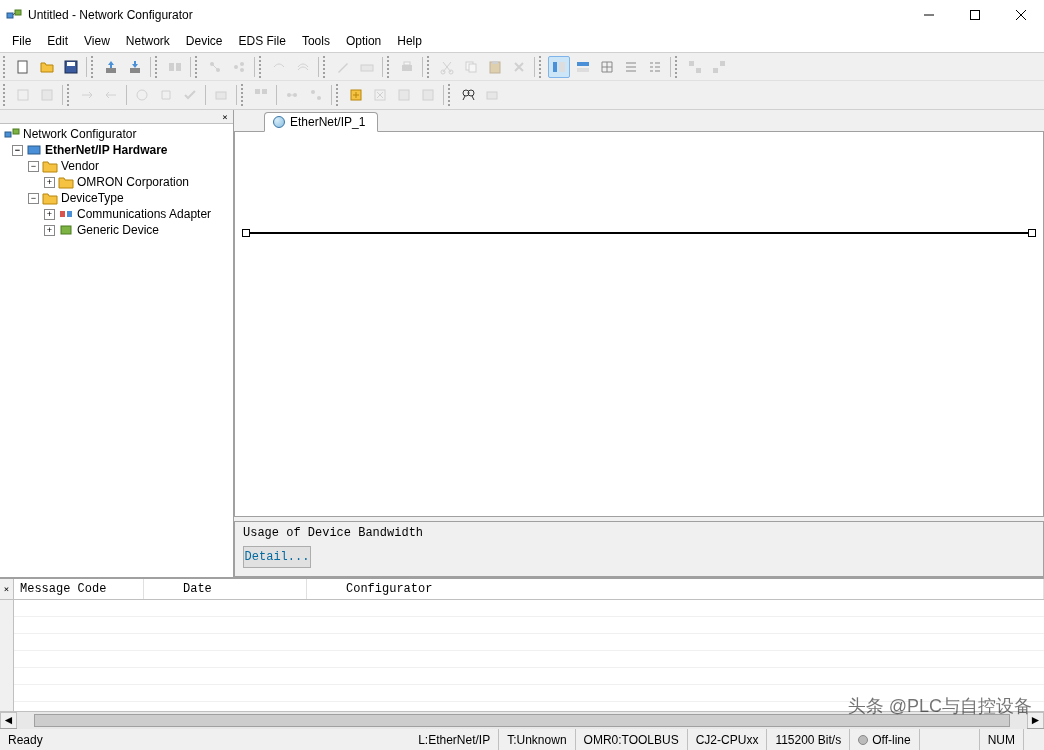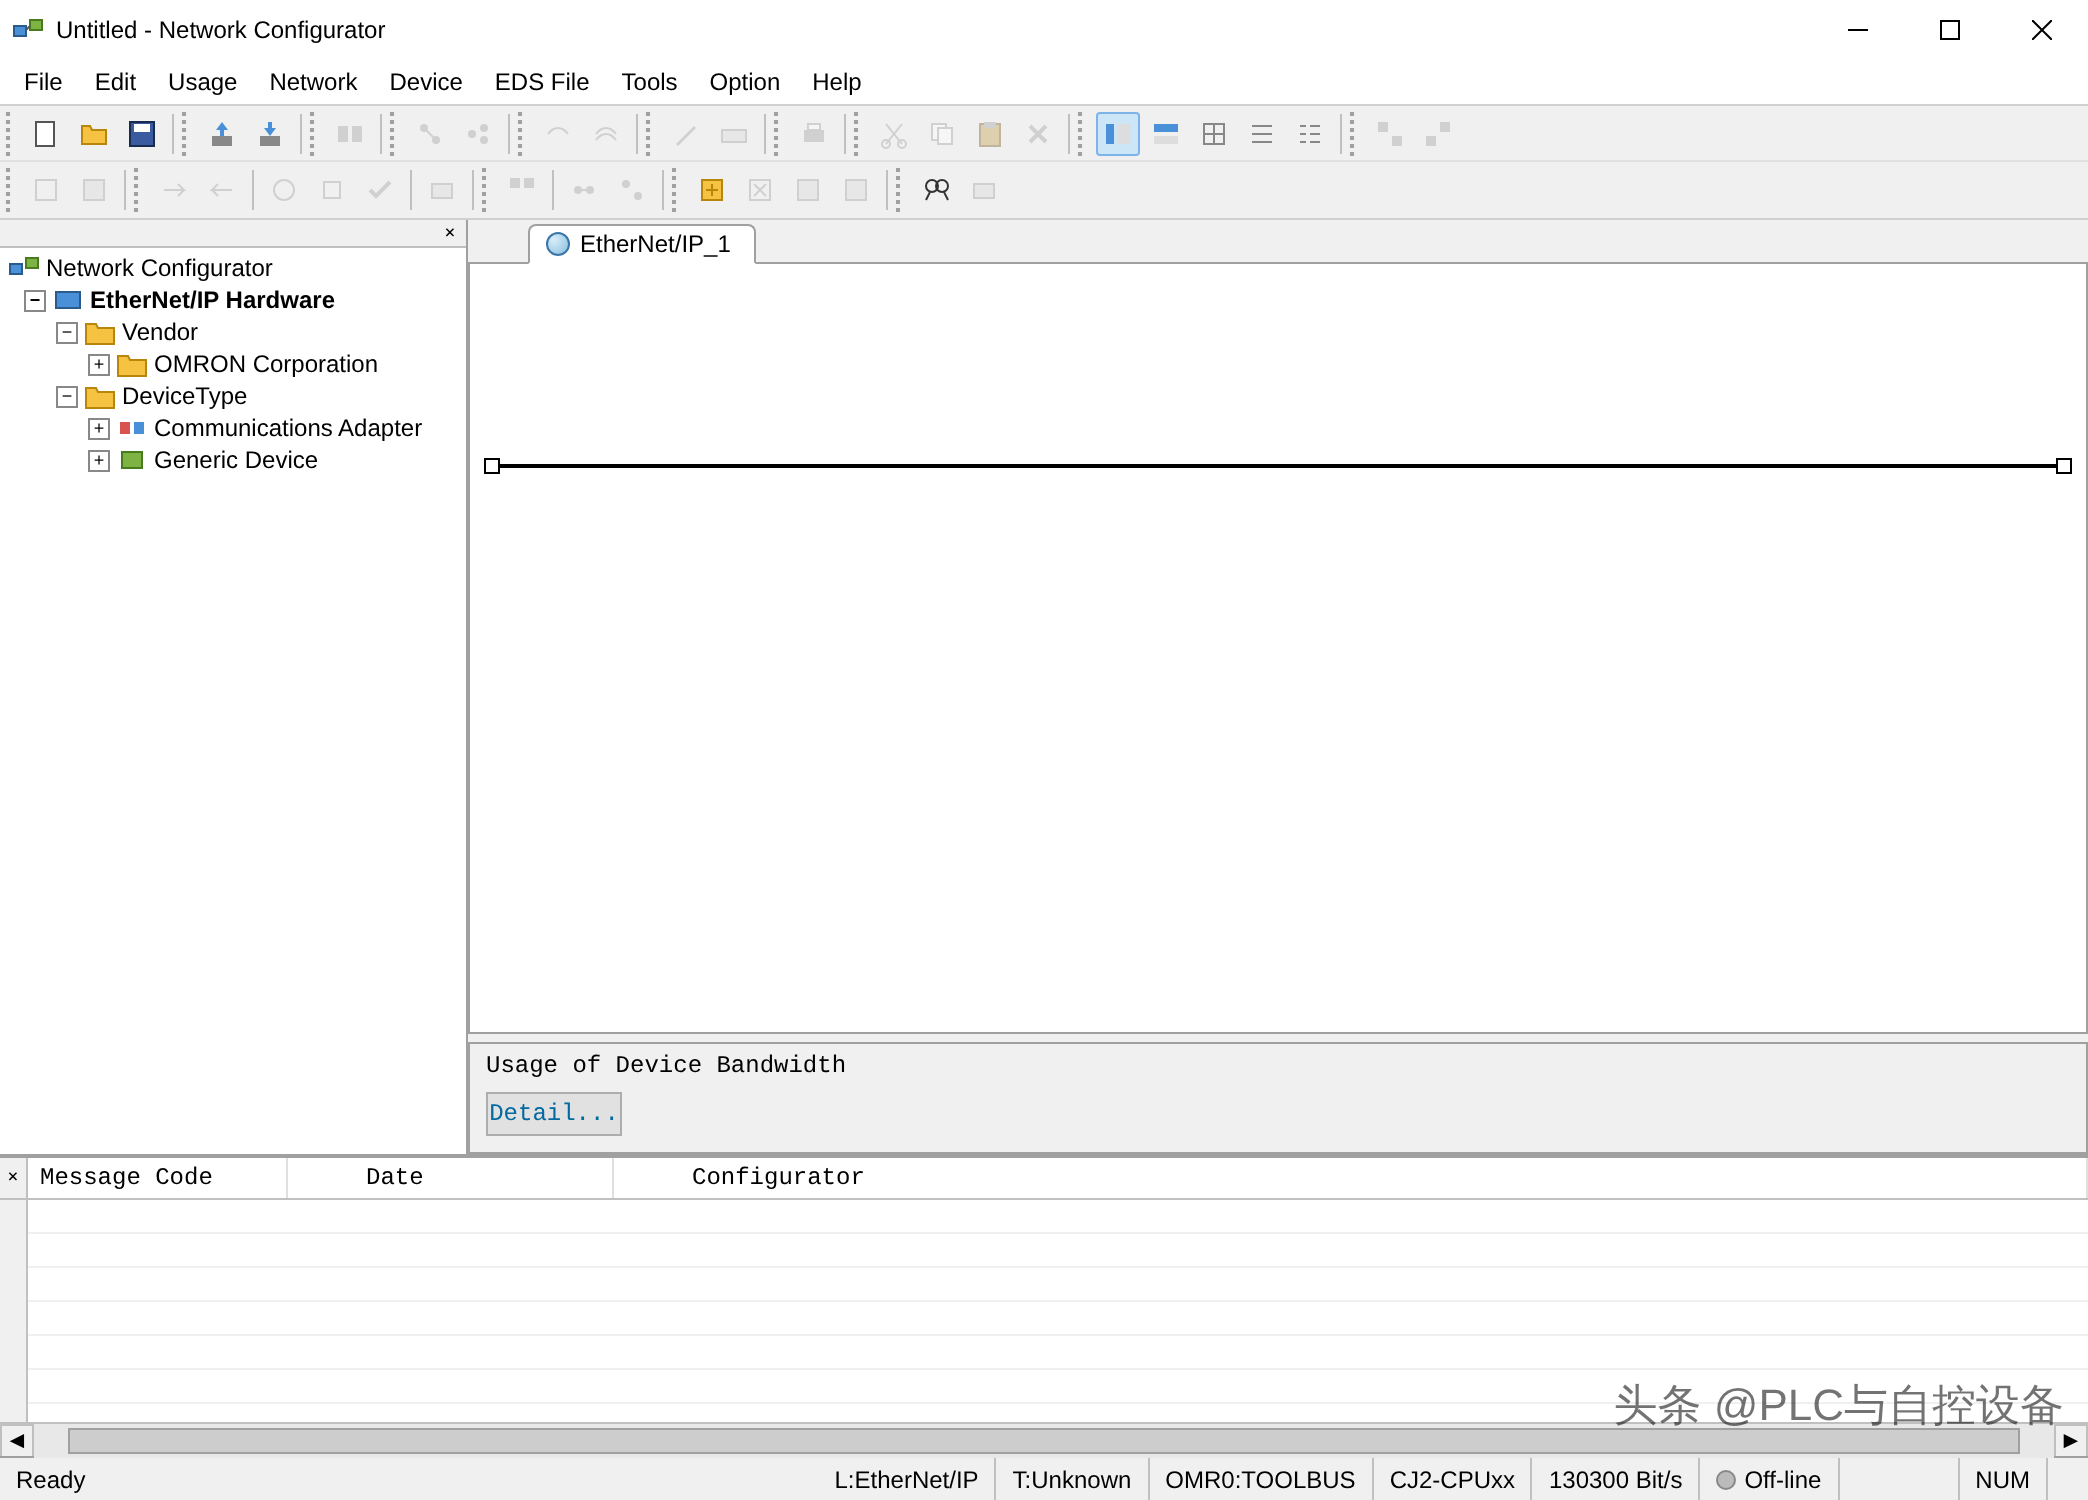--- a/index.html
+++ b/index.html
@@ -67,21 +67,21 @@
 .msg-scroll .track { flex: 1; background: #e8e8e8; height: 17px; position: relative; }
 .msg-scroll .thumb { position: absolute; left: 17px; right: 17px; top: 2px; bottom: 2px; background: #cdcdcd; border: 1px solid #a0a0a0; }
 
 
 .statusbar { height: 22px; border-top: 1px solid #a0a0a0; background: #f0f0f0; display: flex; align-items: center; font-size: 12px; }
 .status-cell { padding: 0 8px; border-right: 1px solid #c0c0c0; height: 100%; display: flex; align-items: center; gap: 4px; }
 .status-cell.first { flex: 1; border-right: none; }
 .led { width: 10px; height: 10px; border-radius: 50%; background: #bbb; border: 1px solid #888; }
 
 
-.watermark { position: absolute; right: 12px; bottom: 32px; font-size: 22px; color: rgba(0,0,0,0.55); font-weight: 500; pointer-events: none; }
+.watermark { position: absolute; right: 12px; bottom: 32px; font-size: 18px; color: rgba(0,0,0,0.55); font-weight: 500; pointer-events: none; }
 </style>
 </head>
 <body>
 
 <div class="titlebar">
   <span class="app-icon">
     <svg viewBox="0 0 16 16">
         <rect x="1" y="6" width="6" height="5" fill="#4a90d9" stroke="#2a5b8a"></rect>
         <rect x="9" y="3" width="6" height="5" fill="#7cb342" stroke="#4a7a1e"></rect>
         <line x1="7" y1="8" x2="9" y2="6" stroke="#555"></line>
@@ -104,21 +104,21 @@
           <line x1="0" y1="0" x2="10" y2="10" stroke="currentColor"></line>
           <line x1="10" y1="0" x2="0" y2="10" stroke="currentColor"></line>
         </svg>
       </div>
   </div>
 </div>
 
 <div class="menubar">
   <div class="menuitem">File</div>
   <div class="menuitem">Edit</div>
-  <div class="menuitem">Usage</div>
+  <div class="menuitem">View</div>
   <div class="menuitem">Network</div>
   <div class="menuitem">Device</div>
   <div class="menuitem">EDS File</div>
   <div class="menuitem">Tools</div>
   <div class="menuitem">Option</div>
   <div class="menuitem">Help</div>
 </div>
 
 <div class="toolbars">
   <div class="toolbar-row first">
@@ -508,21 +508,21 @@
     <div class="sq">►</div>
   </div>
 </div>
 
 <div class="statusbar">
   <div class="status-cell first">Ready</div>
   <div class="status-cell">L:EtherNet/IP</div>
   <div class="status-cell">T:Unknown</div>
   <div class="status-cell">OMR0:TOOLBUS</div>
   <div class="status-cell">CJ2-CPUxx</div>
-  <div class="status-cell">130300 Bit/s</div>
+  <div class="status-cell">115200 Bit/s</div>
   <div class="status-cell">
     <span class="led"></span>
     <span>Off-line</span>
   </div>
   <div class="status-cell" style="width:60px"></div>
   <div class="status-cell">NUM</div>
   <div class="status-cell" style="width:20px;border-right:none"></div>
 </div>
 
 <div class="watermark">头条 @PLC与自控设备</div>

